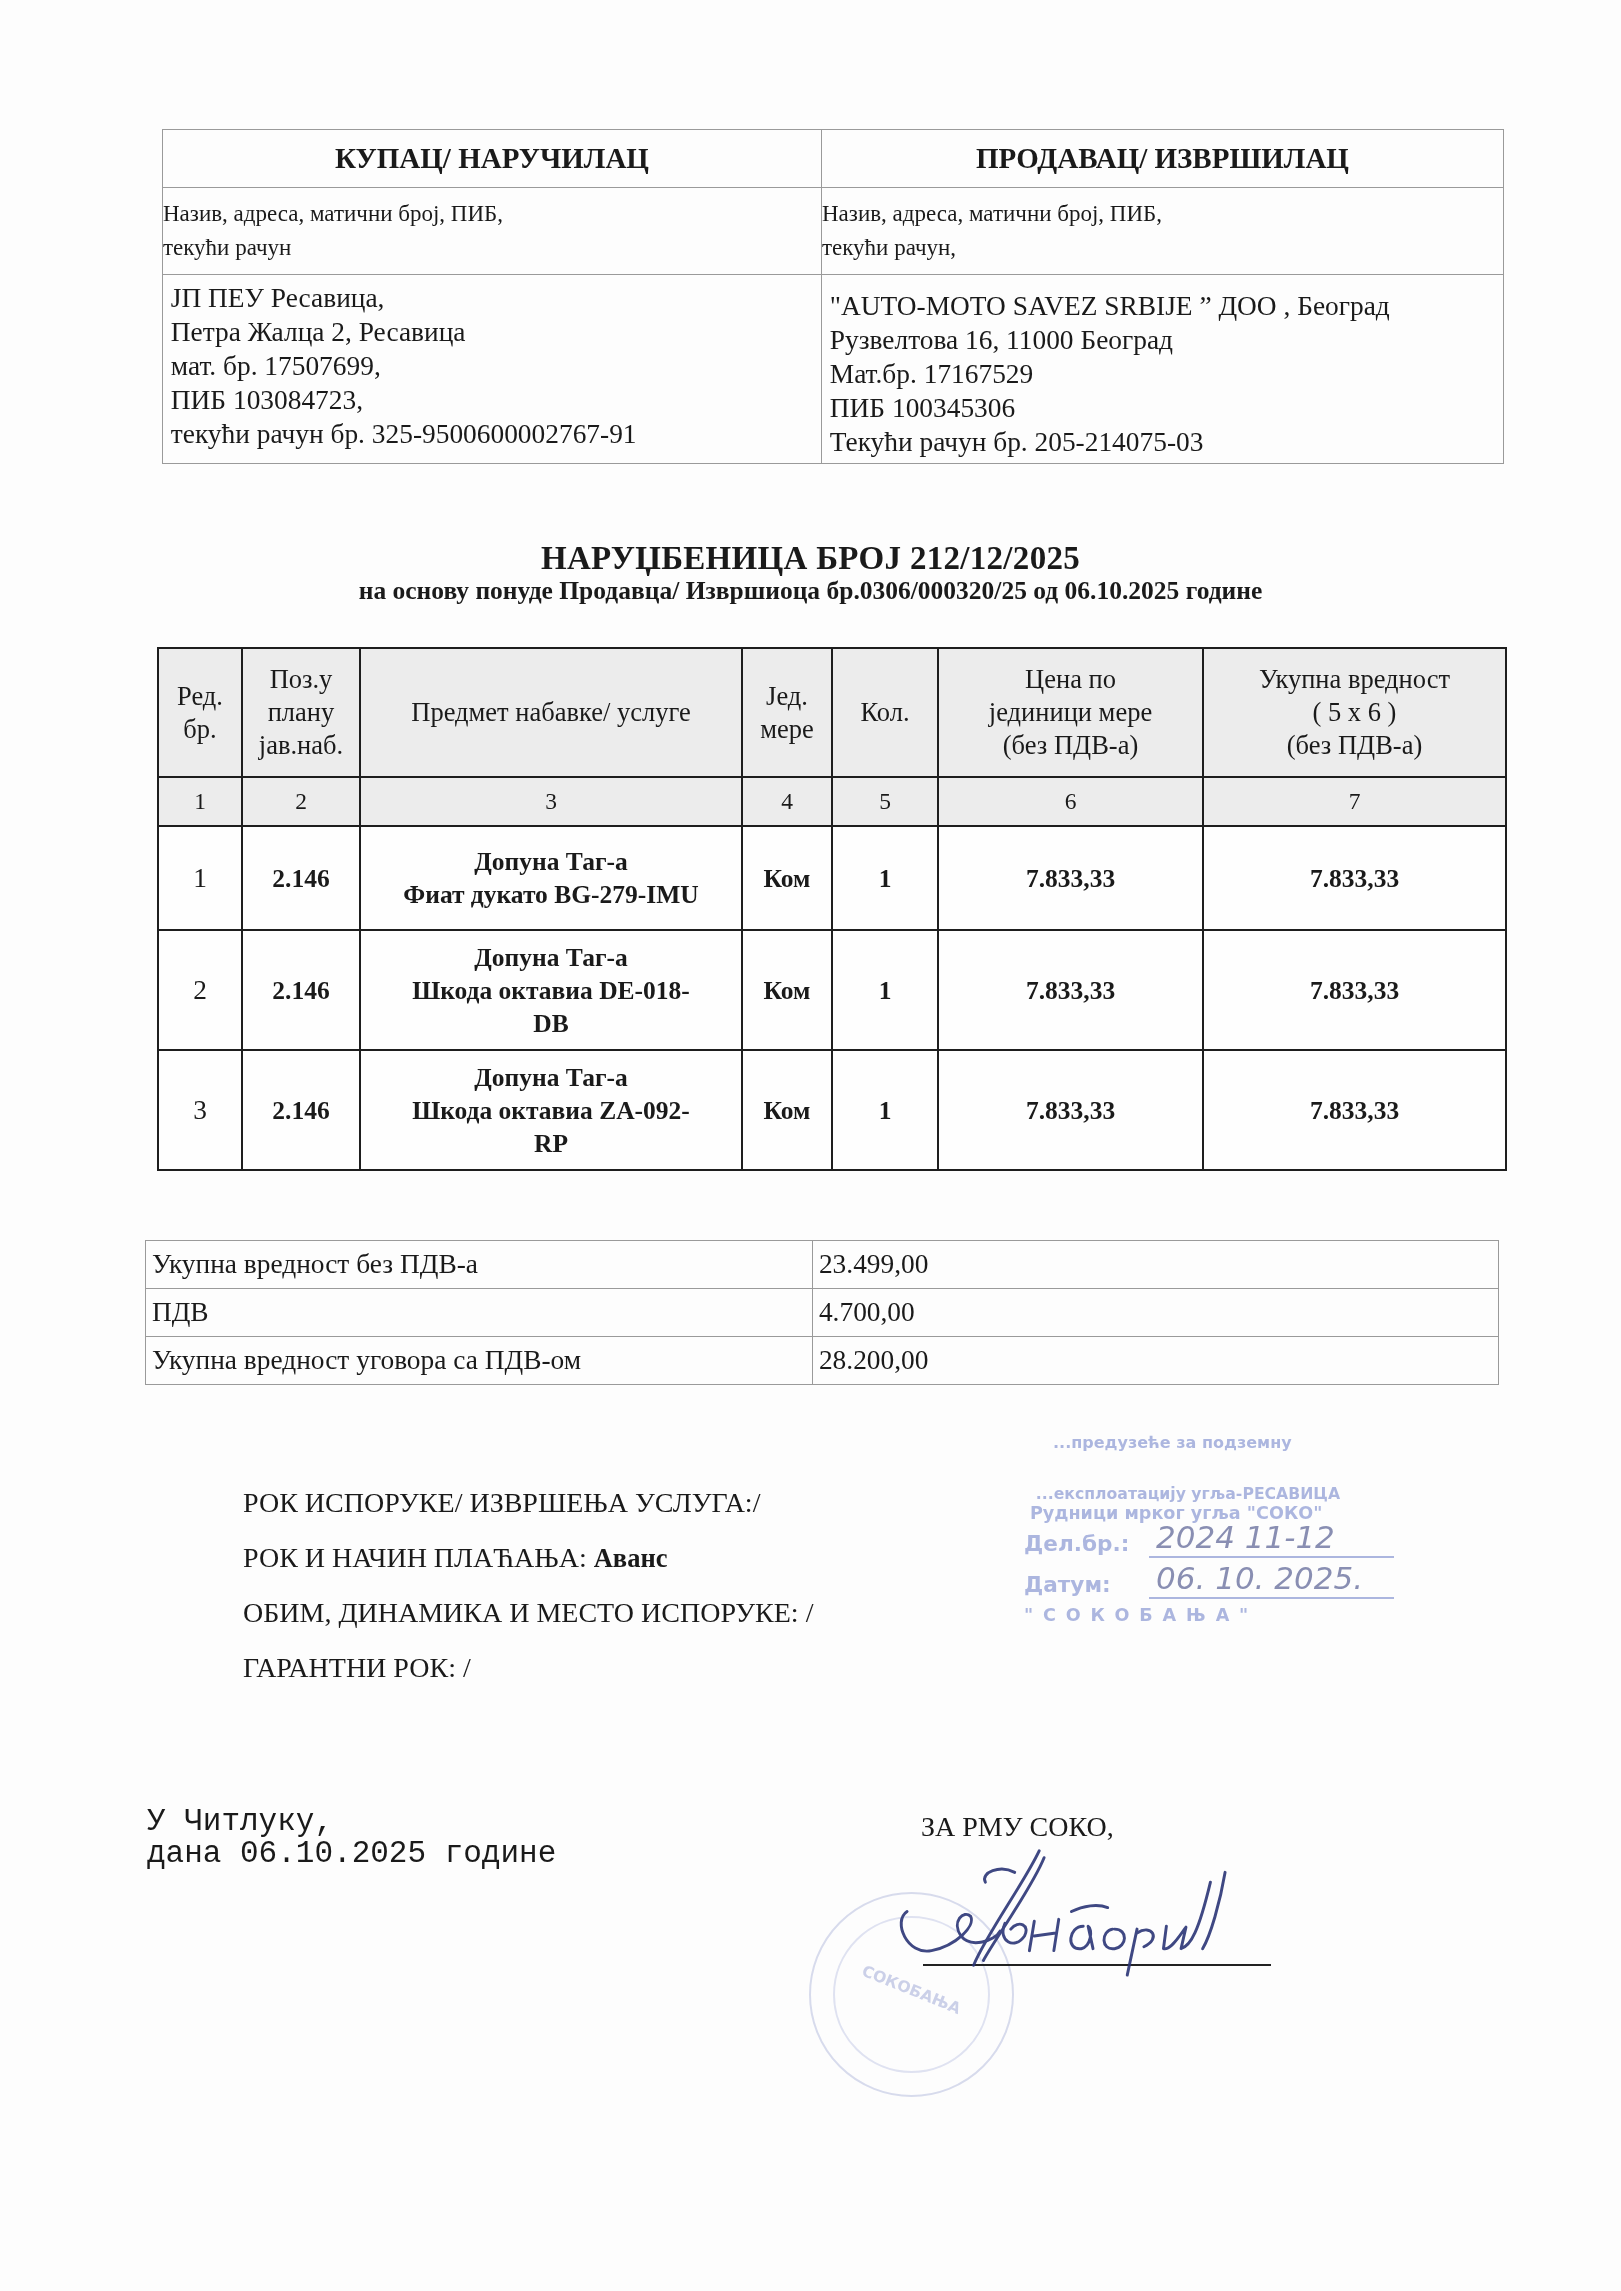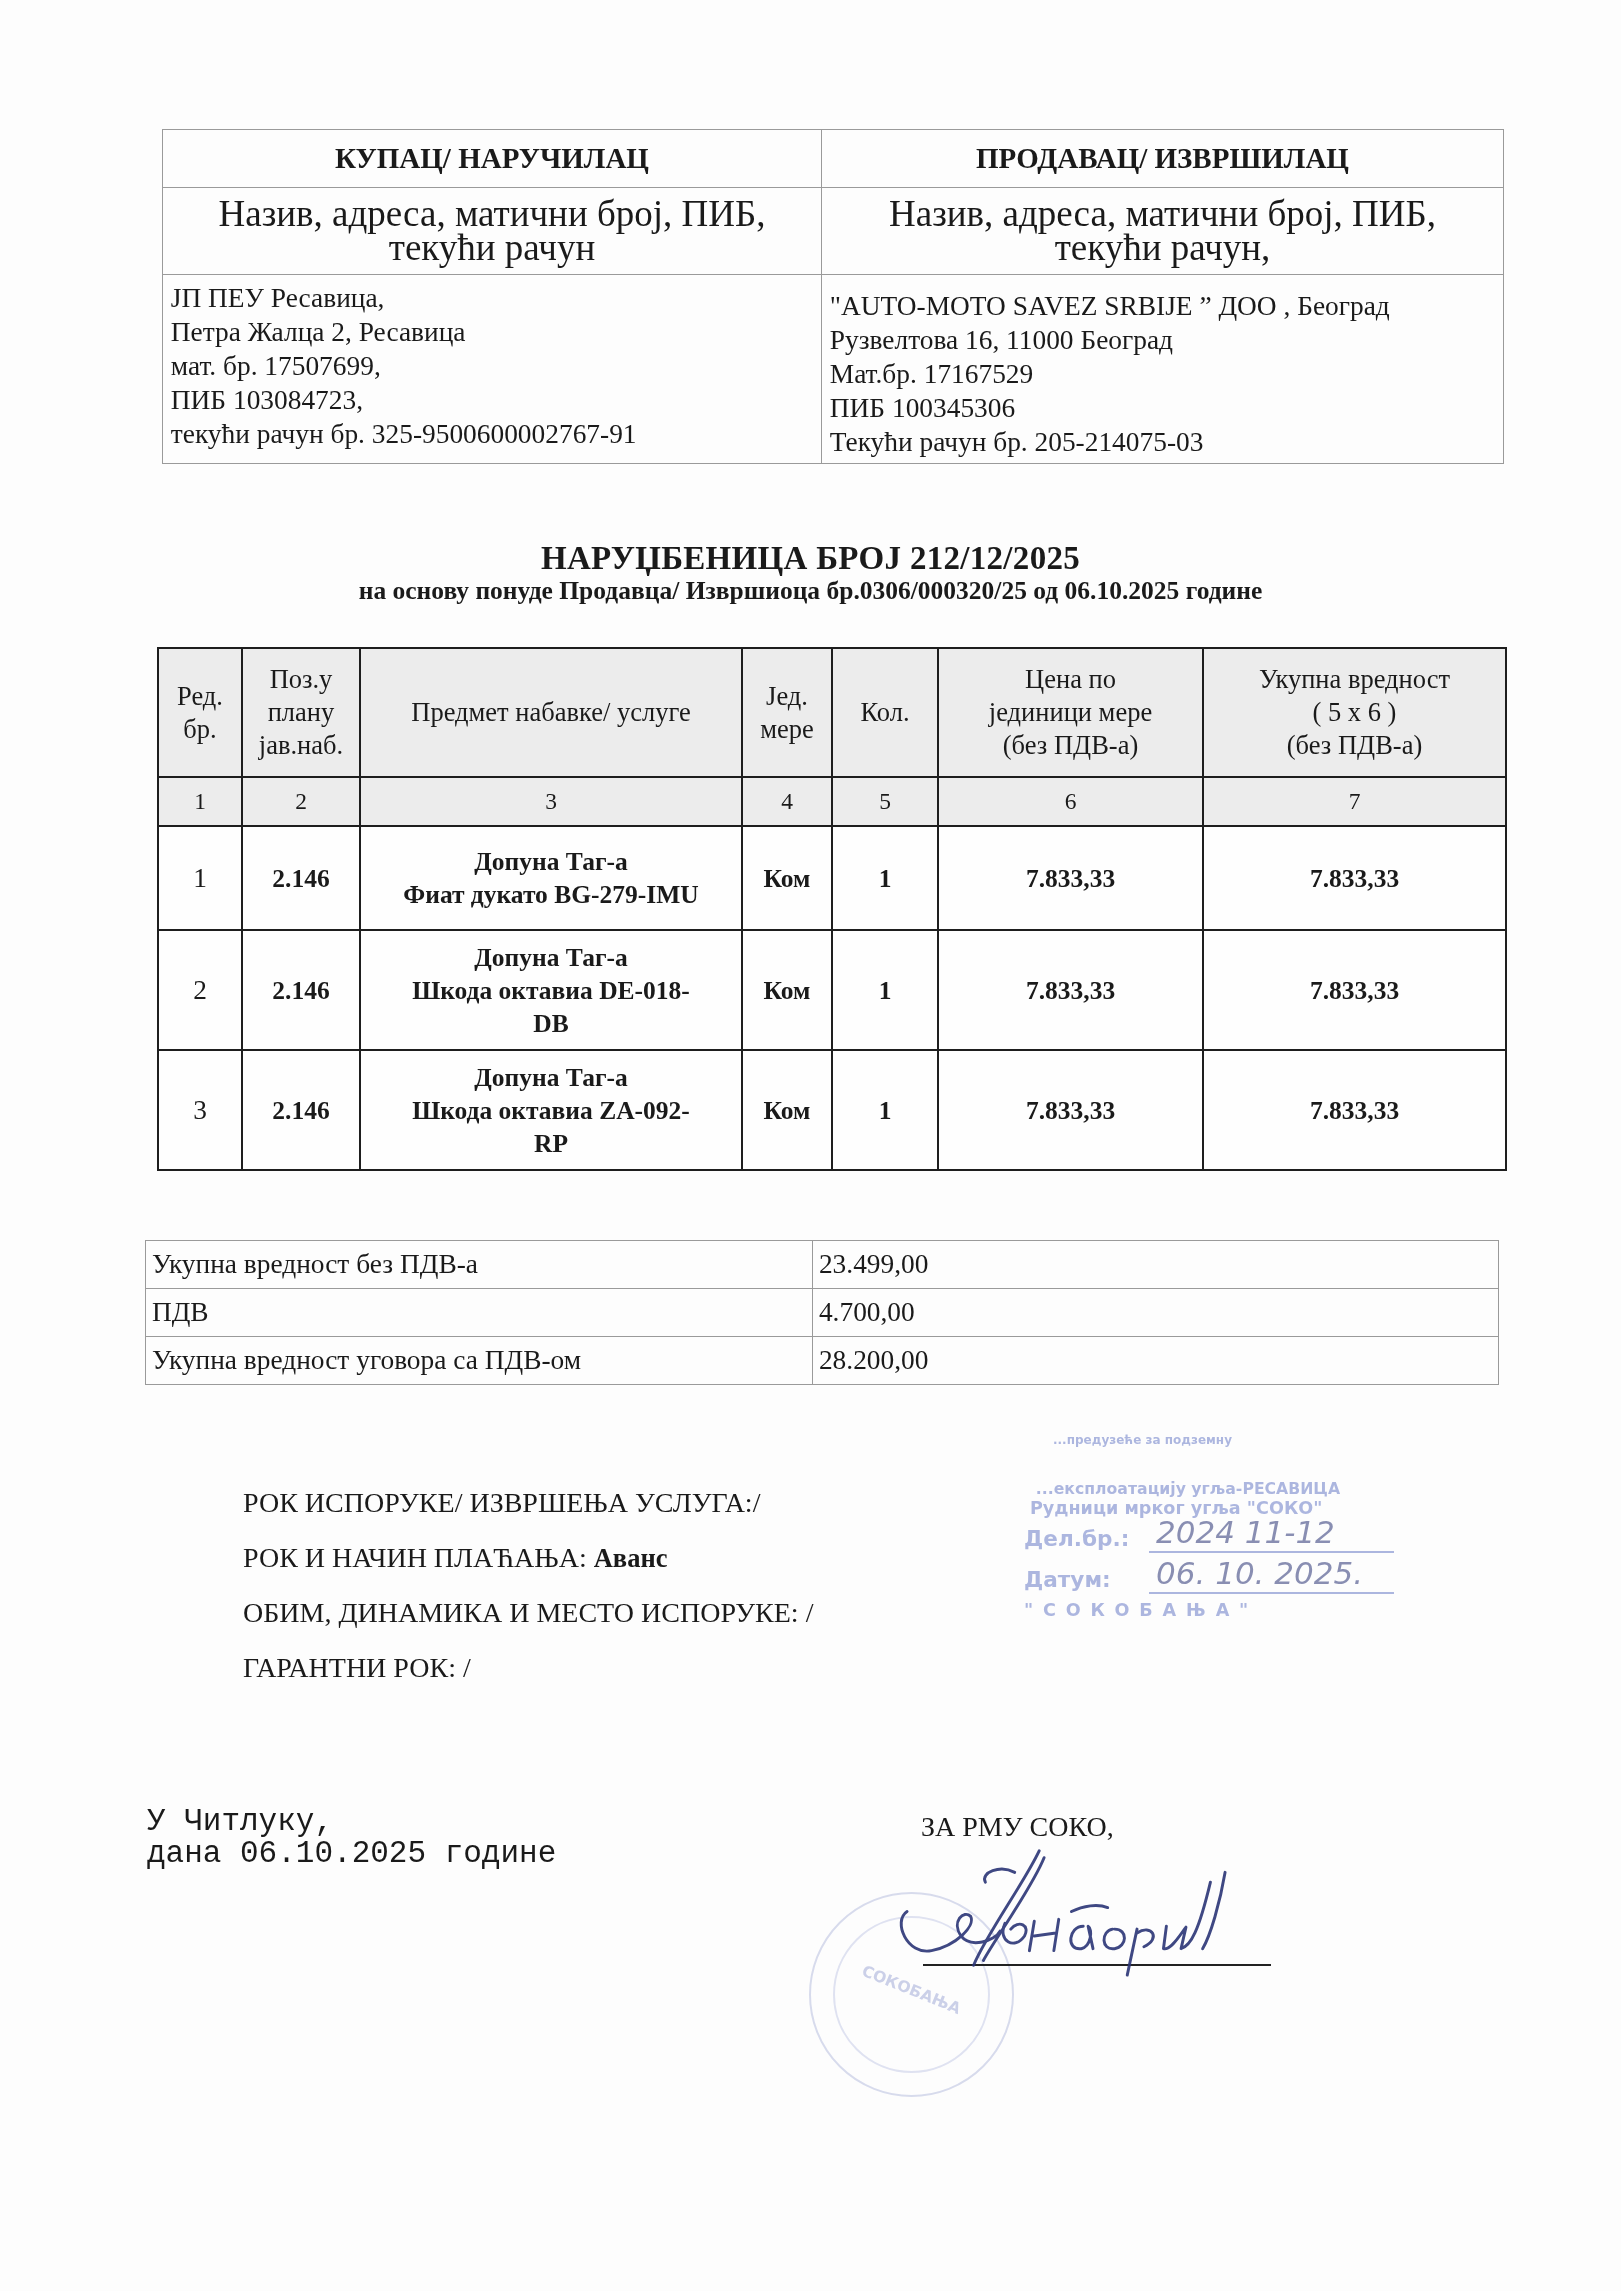--- a/index.html
+++ b/index.html
@@ -13,22 +13,22 @@
   
   .party {
     position: absolute; left: 162px; top: 129px; width: 1341px;
     border-collapse: collapse; table-layout: fixed;
   }
   .party td {
     border: 1.5px solid #9a9a9a; vertical-align: top; padding: 0;
   }
   .party .hd { height: 57px; text-align: center; vertical-align: middle;
     font-weight: bold; font-size: 29px; }
-  .party .sub { height: 86px; text-align: center; vertical-align: middle;
-    font-size: 37px; line-height: 34px; }
+  .party .sub { height: 86px; vertical-align: middle;
+    font-size: 23px; line-height: 34px; }
   .party .info { font-size: 27.4px; line-height: 34px; padding: 5.9px 7.8px 3.9px 7.8px; height: 169px; }
   .party .info div { white-space: nowrap; }
 
   
   .title { left: 0; width: 1621px; text-align: center; }
   .title1 { top: 540px; font-size: 33px; font-weight: bold; letter-spacing: 0.3px; }
   .title2 { top: 576px; font-size: 25.5px; font-weight: bold; }
 
   
   .items {
@@ -53,21 +53,21 @@
 
   
   .terms { left: 243px; top: 1475px; font-size: 28px; }
   .terms div { height: 55px; line-height: 55px; white-space: nowrap; }
   .terms b { font-size: 26.5px; }
 
   
   .stamp { left: 1024px; top: 1433px; width: 431px; color: #6b7dc8; opacity: 0.55;
     font-family: "DejaVu Sans", sans-serif; font-weight: bold; }
   .stamp div { white-space: nowrap; }
-  .stamp .s1 { font-size: 12px; margin-left: 29px; }
+  .stamp .s1 { font-size: 16px; margin-left: 29px; }
   .stamp .s2 { font-size: 15.7px; margin-left: 11.8px; margin-top: 32px; }
   .stamp .s3 { font-size: 17.6px; margin-left: 5.9px; }
   .stamp .row { font-size: 21.6px; height: 41px; line-height: 41px; position: relative; }
   .stamp .hand { position: absolute; left: 132px; top: -5.9px; font-family: "DejaVu Sans", sans-serif;
     font-weight: normal; font-style: italic; font-size: 31px; color: #2b3576; opacity: 1.6; }
   .stamp .uline { position: absolute; left: 125px; width: 245px; bottom: 5.9px; border-bottom: 2px solid #6b7dc8; }
   .stamp .s6 { font-size: 17.6px; letter-spacing: 9.8px; margin-left: 0px; }
 
   
   .place { left: 147px; top: 1806px; font-size: 31px; line-height: 32px; font-family: Liberation Mono, monospace; }

